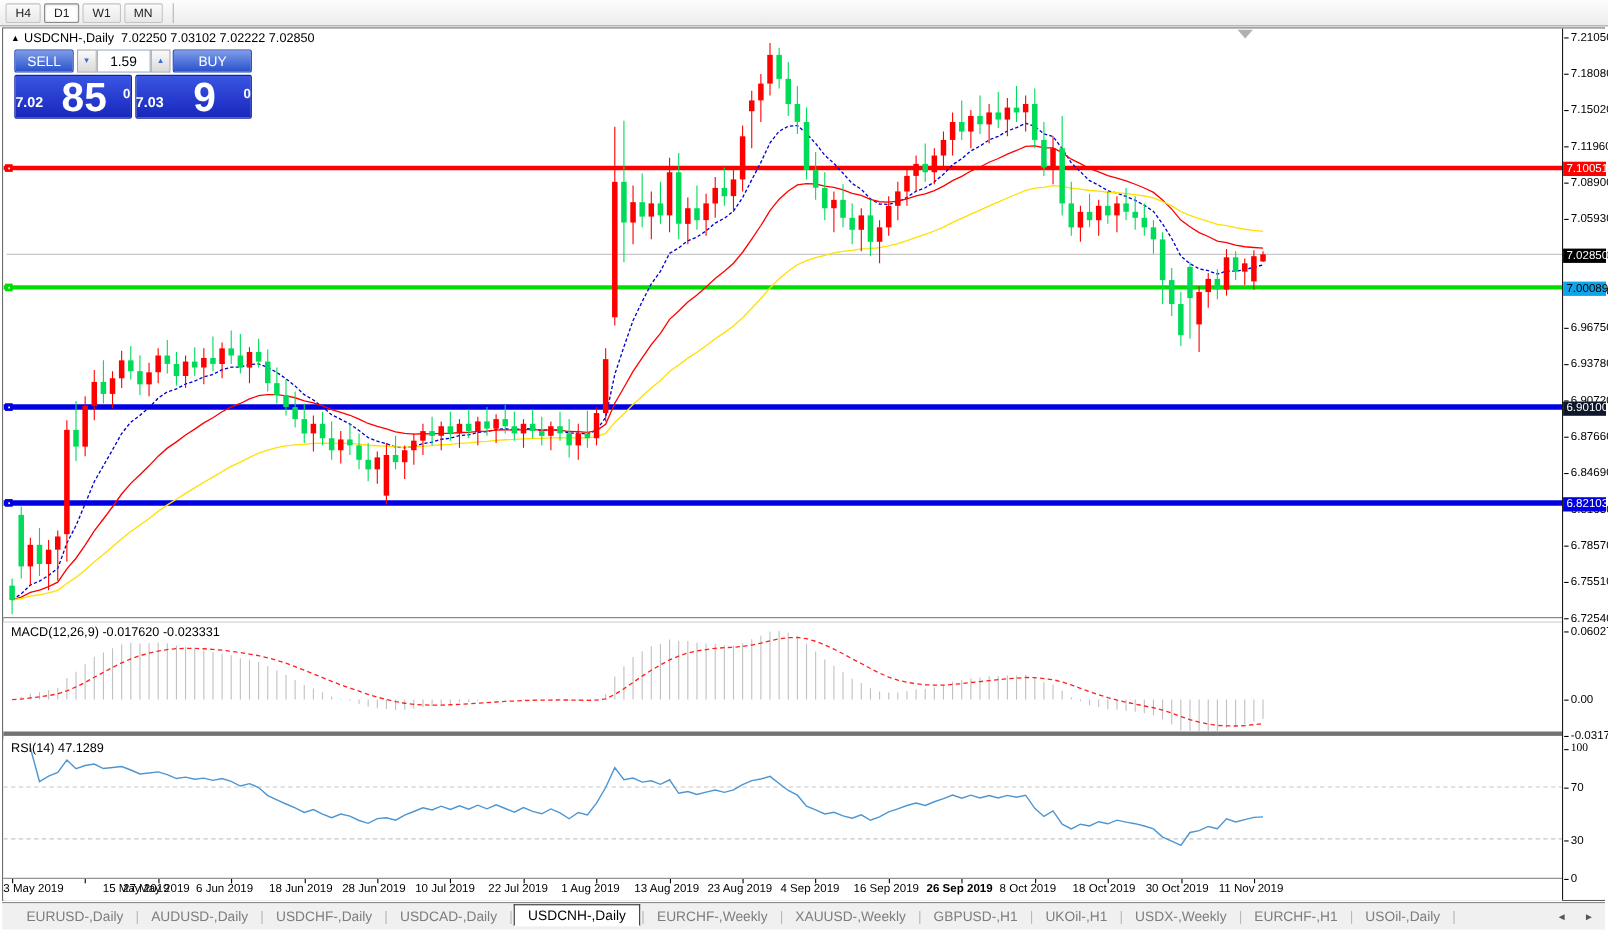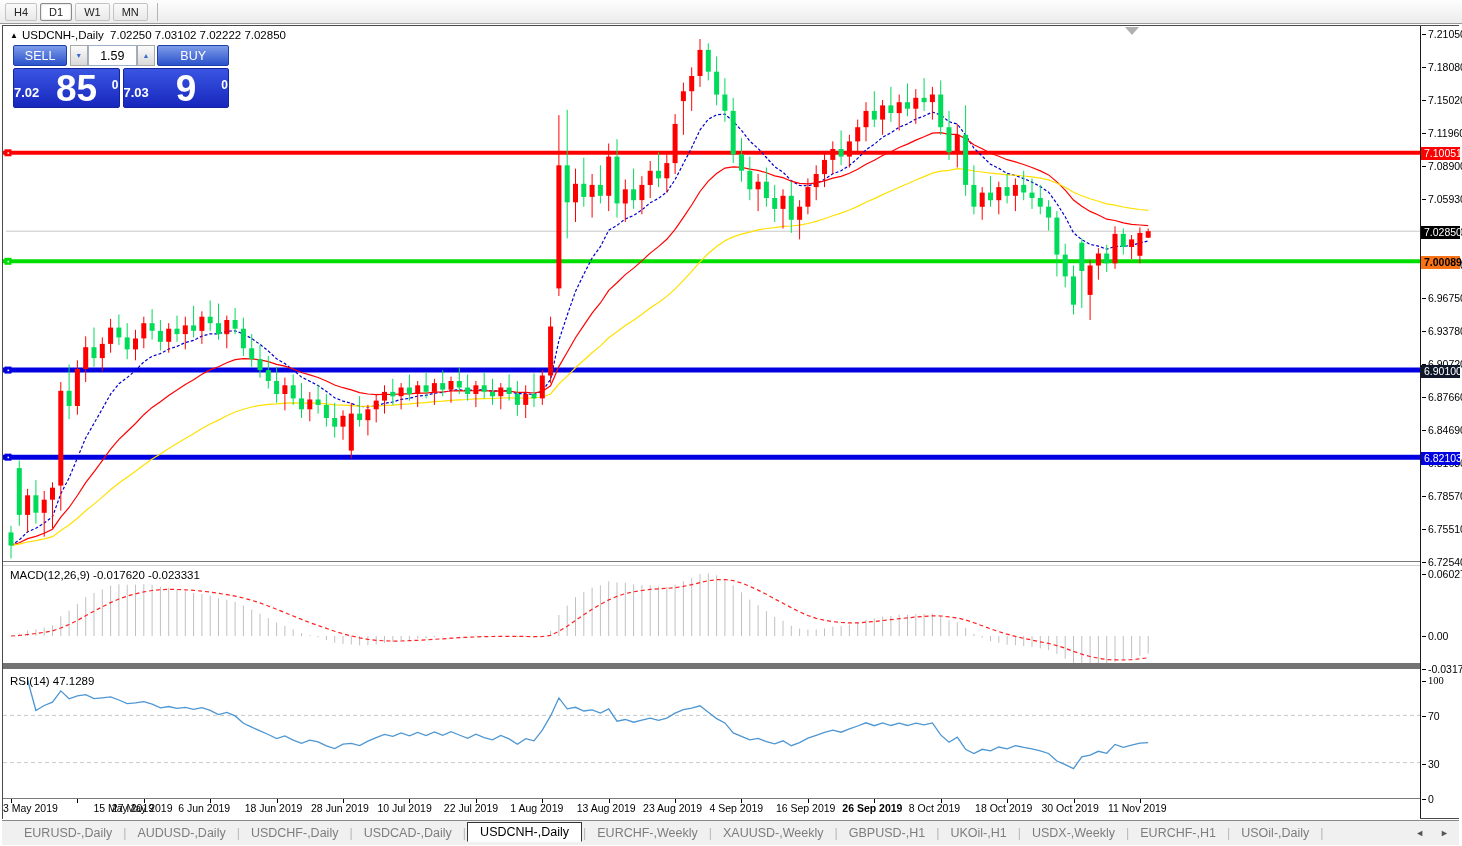--- a/index.html
+++ b/index.html
@@ -10,21 +10,21 @@
     display:flex;align-items:center;padding-left:5px;box-sizing:border-box;gap:3px;}
   .tb-btn{font-size:11px;color:#222;padding:2px 8px;border:1px solid #c3c3c3;border-radius:2px;
     background:linear-gradient(#fafafa,#e8e8e8);cursor:default;}
   .tb-btn.active{background:#fff;border-color:#8a8a8a;box-shadow:inset 0 0 2px #bbb;}
   .tb-sep{width:1px;height:18px;background:#b5b5b5;margin:0 6px;}
   
   .chart-window{position:absolute;left:2px;top:25px;width:1457px;height:794px;
     border:1px solid #4a4a4a;background:#fff;box-sizing:border-box;}
   .pane{position:absolute;left:0;width:1417px;overflow:hidden;background:#fff;}
   .pane-price{top:0;height:536px;border-bottom:1px solid #7a7a7a;box-sizing:border-box;}
-  .pane-macd{top:539px;height:104px;border-top:1px solid #cfcfcf;border-bottom:6px solid #737373;box-sizing:border-box;}
+  .pane-macd{top:539px;height:104px;border-top:1px solid #cfcfcf;border-bottom:4px solid #737373;box-sizing:border-box;}
   .pane-rsi{top:646px;height:127px;border-bottom:1px solid #7a7a7a;box-sizing:border-box;}
   .date-axis{position:absolute;left:0;top:773px;width:1417px;height:20px;background:#fff;}
   .date-axis .dlab{position:absolute;top:3px;font-size:10.5px;color:#000;white-space:nowrap;}
   .date-axis .dtick{position:absolute;top:0;width:1px;height:4px;background:#000;}
   .axis-col{position:absolute;left:1417px;top:0;width:39px;height:792px;border-left:1px solid #1a1a1a;background:#fff;}
   .axis-col .tick{position:absolute;left:7px;font-size:10.5px;color:#000;white-space:nowrap;}
   .axis-col .tickmark{position:absolute;left:1px;width:4px;height:1px;background:#000;}
   .axis-col .badge{position:absolute;left:0;width:39px;height:13px;line-height:13px;
     font-size:10.5px;padding-left:3px;box-sizing:border-box;white-space:nowrap;}
   .pane-label{position:absolute;left:7px;top:3px;font-size:11.5px;color:#000;white-space:nowrap;z-index:5;}
@@ -646,21 +646,21 @@
       <div class="tickmark" style="top: 655px;"></div>
       <div class="tick" style="top: 649px; font-family: Liberation Serif, serif;">100</div>
       <div class="tickmark" style="top: 690.4px;"></div>
       <div class="tick" style="top: 684.4px;">70</div>
       <div class="tickmark" style="top: 737.6px;"></div>
       <div class="tick" style="top: 731.6px;">30</div>
       <div class="tickmark" style="top: 773px;"></div>
       <div class="tick" style="top: 767px;">0</div>
       <div class="badge" style="top: 121.291px; background: rgb(255, 0, 0); color: rgb(255, 255, 255);">7.10051</div>
       <div class="badge" style="top: 199.718px; background: rgb(0, 0, 0); color: rgb(255, 255, 255);">7.02850</div>
-      <div class="badge" style="top: 229.788px; background: #f97316; color: rgb(0, 0, 0); font-weight: bold;">7.00089</div>
+      <div class="badge" style="top: 229.788px; background: #0ea5e9; color: rgb(0, 0, 0);">7.00089</div>
       <div class="badge" style="top: 338.579px; background: #0f172a; color: rgb(255, 255, 255);">6.90100</div>
       <div class="badge" style="top: 425.675px; background: rgb(0, 0, 224); color: rgb(255, 255, 255);">6.82103</div>
     </div>
 </div>
 
 <div class="tabbar" id="tabbar">
     <div class="tab">EURUSD-,Daily</div>
     <span class="tab-sep">|</span>
     <div class="tab">AUDUSD-,Daily</div>
     <span class="tab-sep">|</span>

